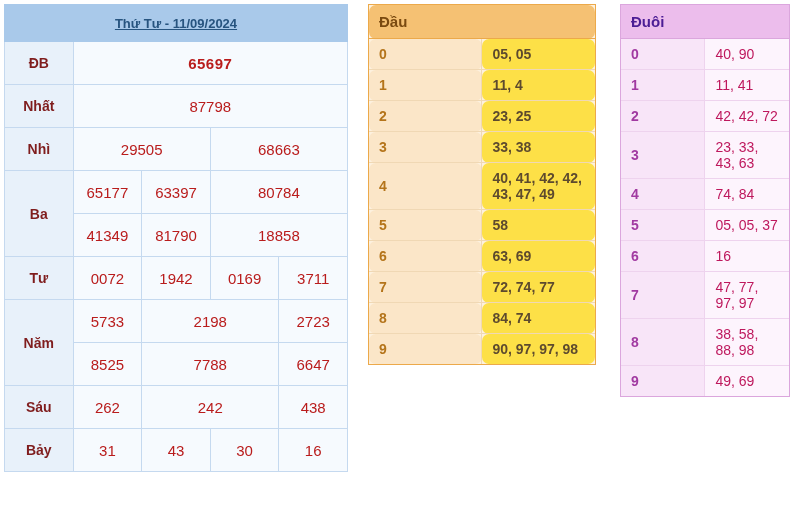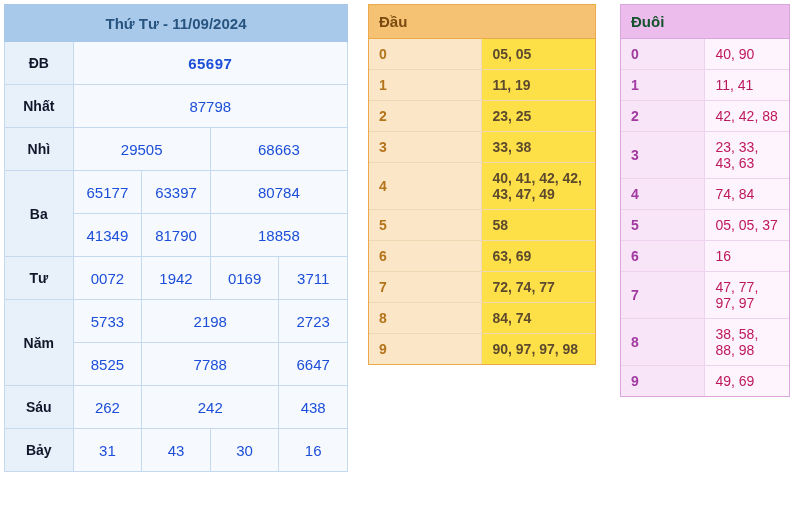--- a/index.html
+++ b/index.html
@@ -40,41 +40,42 @@
     text-align: center;
     color: #2b5f8e;
     font-size: 14px;
     padding: 0;
     height: 42px;
   }
   table.main .hdr {
     background: #a9c9ea;
     color: #27547f;
     font-weight: bold;
-    font-size: 15px;
+    font-size: 13px;
     height: 36px;
     border: 1px solid #a9c9ea;
+    text-decoration: underline;
   }
   table.main .lbl {
     background: #e8f1fa;
     font-weight: bold;
-    color: #0f172a;
+    color: #7f1d1d;
     width: 78px;
     font-size: 14px;
   }
   table.main .db-num {
     color: #e03131;
     font-weight: bold;
     font-size: 17px;
     letter-spacing: 0.5px;
   }
   table.main .val {
     background: #f6fafe;
     font-size: 15px;
-    color: #1d4ed8;
+    color: #b91c1c;
   }
 
   
   .panel {
     box-sizing: border-box;
     margin-top: 4px;
   }
   .panel table {
     border-collapse: collapse;
     table-layout: fixed;
@@ -104,20 +105,21 @@
     background: #fdf1de;
   }
   .panel-dau .hdr-row td {
     background: #f5c173;
     color: #7a4a10;
     border-bottom: 1px solid #eca94a;
   }
   .panel-dau td {
     border-bottom: 1px solid #f0d8b4;
     color: #5d4a2e;
+    border-radius: 7px;
   }
   .panel-dau tr:last-child td {
     border-bottom: none;
   }
   .panel-dau .key {
     color: #b4741a;
     border-right: 1px solid #f0d8b4;
     background: #fbe6c8;
   }
   .panel-dau .vals {
@@ -127,21 +129,21 @@
 
   
   .panel-duoi {
     width: 176px;
     margin-left: 24px;
     border: 1px solid #dba6dd;
     background: #fdf4fd;
   }
   .panel-duoi .hdr-row td {
     background: #ecbdec;
-    color: #14532d;
+    color: #4c1d95;
     border-bottom: 1px solid #dba6dd;
   }
   .panel-duoi td {
     border-bottom: 1px solid #eed3ee;
     color: #be185d;
   }
   .panel-duoi tr:last-child td {
     border-bottom: none;
   }
   .panel-duoi .key {
@@ -236,21 +238,21 @@
       <tbody>
           <tr class="hdr-row">
         <td class="hdr-cell" colspan="2">Đầu</td>
       </tr>
       <tr>
         <td class="key">0</td>
         <td class="vals">05, 05</td>
       </tr>
       <tr>
         <td class="key">1</td>
-        <td class="vals">11, 19</td>
+        <td class="vals">11, 4</td>
       </tr>
       <tr>
         <td class="key">2</td>
         <td class="vals">23, 25</td>
       </tr>
       <tr>
         <td class="key">3</td>
         <td class="vals">33, 38</td>
       </tr>
       <tr>
@@ -290,21 +292,21 @@
       <tr>
         <td class="key">0</td>
         <td class="vals">40, 90</td>
       </tr>
       <tr>
         <td class="key">1</td>
         <td class="vals">11, 41</td>
       </tr>
       <tr>
         <td class="key">2</td>
-        <td class="vals">42, 42, 88</td>
+        <td class="vals">42, 42, 72</td>
       </tr>
       <tr>
         <td class="key">3</td>
         <td class="vals">23, 33, 43, 63</td>
       </tr>
       <tr>
         <td class="key">4</td>
         <td class="vals">74, 84</td>
       </tr>
       <tr>

